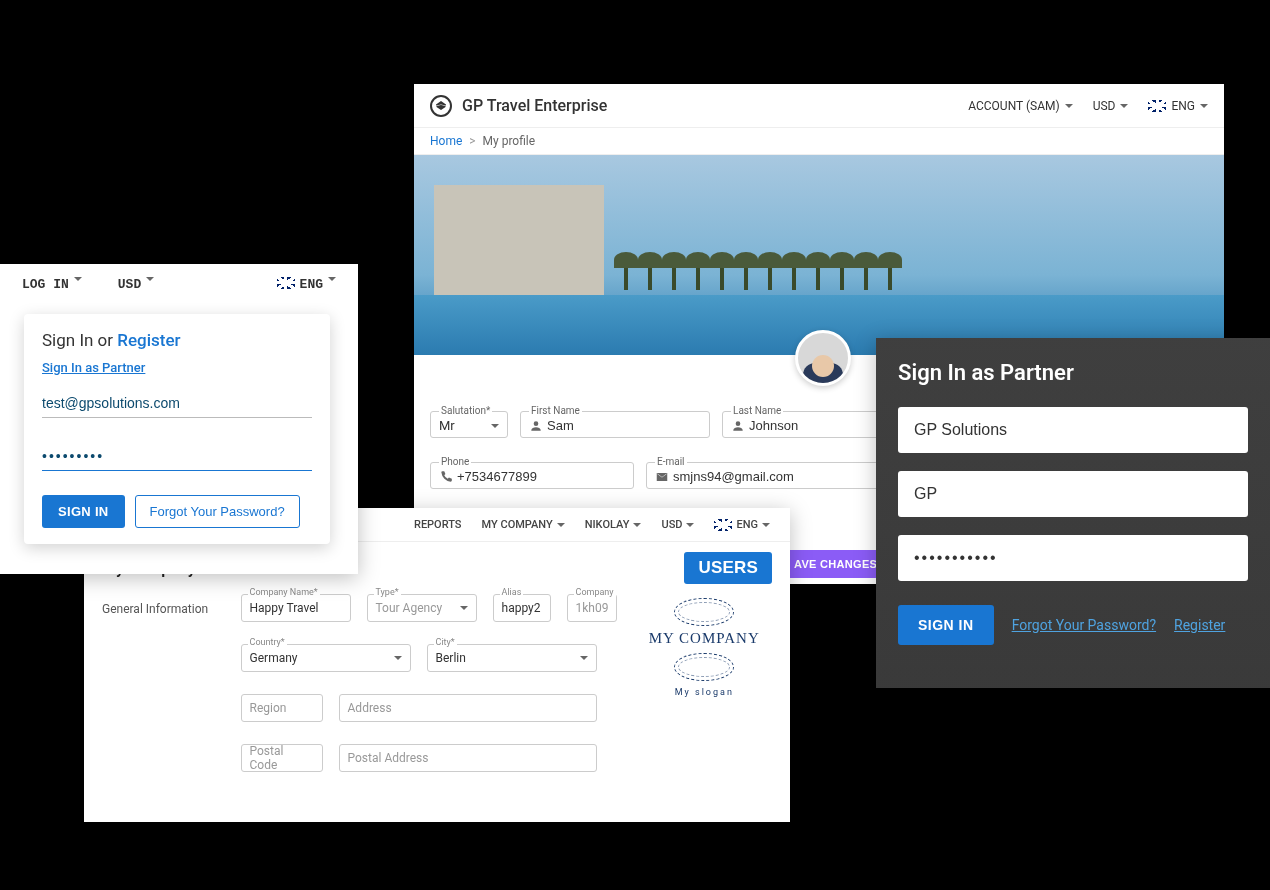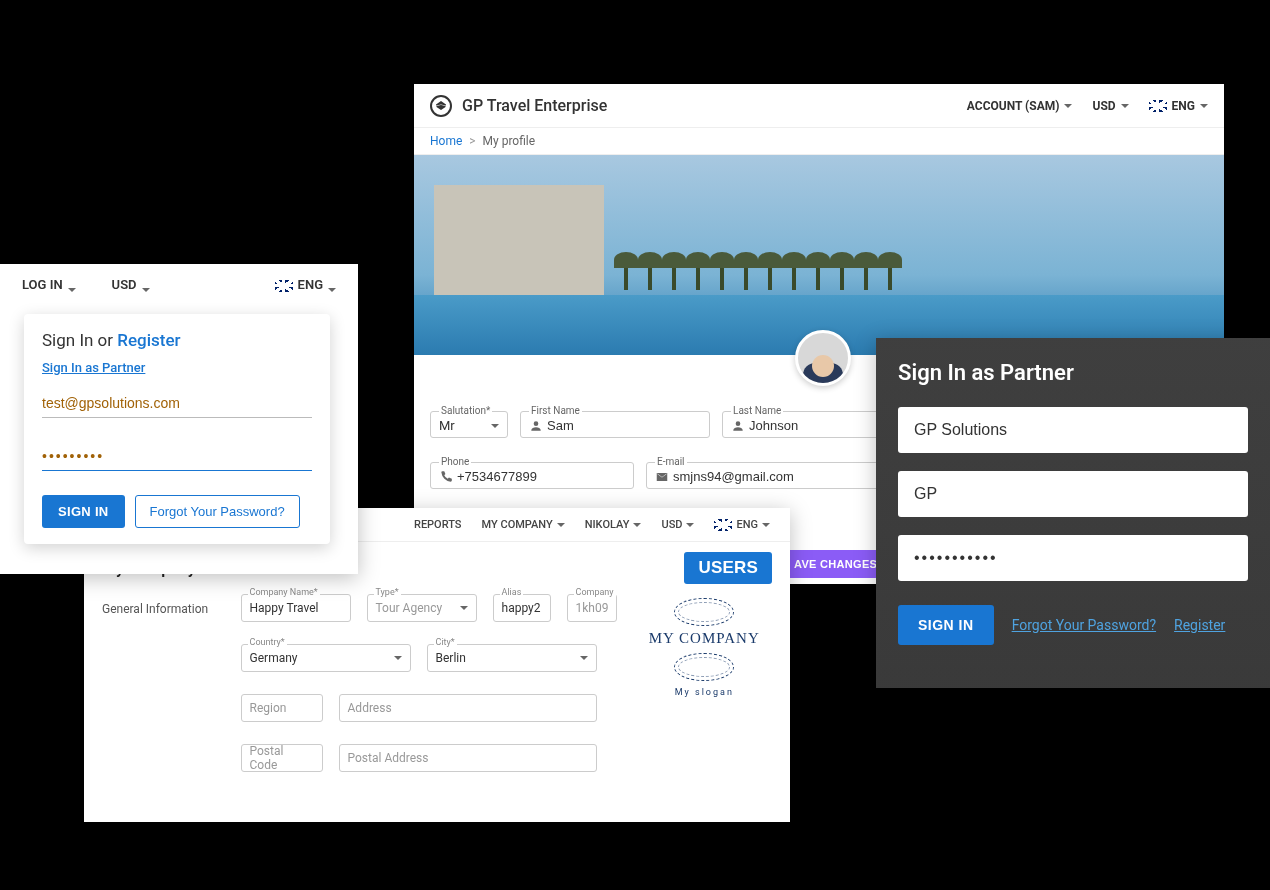--- a/index.html
+++ b/index.html
@@ -4,21 +4,21 @@
 <style>
   * { box-sizing: border-box; margin: 0; padding: 0; }
   body { font-family: -apple-system, BlinkMacSystemFont, 'Segoe UI', Roboto, sans-serif; background: #000; width: 1270px; height: 890px; position: relative; overflow: hidden; }
 
   
   .panel-profile { position: absolute; left: 414px; top: 84px; width: 810px; height: 500px; background: #fff; box-shadow: 0 4px 20px rgba(0,0,0,.25); }
   .pa-header { display: flex; align-items: center; height: 44px; padding: 0 16px; border-bottom: 1px solid #eee; }
   .pa-logo { width: 22px; height: 22px; border: 2px solid #333; border-radius: 50%; display: flex; align-items: center; justify-content: center; margin-right: 10px; }
   .pa-logo svg { width: 12px; height: 12px; }
   .pa-title { font-size: 16px; font-weight: 500; color: #333; }
-  .pa-header-right { margin-left: auto; display: flex; gap: 20px; align-items: flex-end; font-size: 12px; color: #333; font-weight: 700; }
+  .pa-header-right { margin-left: auto; display: flex; gap: 20px; align-items: flex-end; font-size: 12px; color: #333; font-weight: 400; }
   .pa-dd { display: flex; align-items: center; gap: 5px; cursor: pointer; }
   .chev { width: 0; height: 0; border-left: 4px solid transparent; border-right: 4px solid transparent; border-top: 4px solid #666; }
   .flag-uk { width: 18px; height: 12px; background: linear-gradient(#012169,#012169); position: relative; display: inline-block; }
   .flag-uk::before, .flag-uk::after { content:''; position:absolute; inset:0; }
   .flag-uk::before { background: linear-gradient(to bottom right, transparent 42%, #fff 42%, #fff 58%, transparent 58%), linear-gradient(to bottom left, transparent 42%, #fff 42%, #fff 58%, transparent 58%); }
   .flag-uk::after { background: linear-gradient(#fff,#fff) center/100% 3px no-repeat, linear-gradient(#fff,#fff) center/3px 100% no-repeat, linear-gradient(#C8102E,#C8102E) center/100% 2px no-repeat, linear-gradient(#C8102E,#C8102E) center/2px 100% no-repeat; }
   .pa-bc { padding: 6px 16px; font-size: 12px; border-bottom: 1px solid #eee; }
   .pa-bc a { color: #1976d2; text-decoration: none; }
   .pa-bc .sep { color: #999; margin: 0 4px; }
   .pa-bc .cur { color: #666; }
@@ -57,27 +57,27 @@
   .cfld.ph { color:#999; }
   .pb-logo { width:160px; text-align:center; padding-top:4px; }
   .pb-logo .ring { width:60px; height:28px; margin:0 auto 4px; border:1px dashed #1a3a6a; border-radius:50%; position:relative; }
   .pb-logo .ring::before { content:''; position:absolute; inset:3px; border:1px dashed #1a3a6a; border-radius:50%; opacity:.5; }
   .pb-logo .t1 { font-size:15px; font-weight:500; color:#1a3a6a; letter-spacing:1px; font-family:Georgia,serif; }
   .pb-logo .t2 { font-size:9px; color:#1a3a6a; letter-spacing:2px; margin-top:6px; }
 
   
   .panel-signin { position:absolute; left:0; top:264px; width:358px; height:310px; background:#fff; box-shadow: 0 4px 20px rgba(0,0,0,.25); }
   .pc-nav { height:40px; display:flex; align-items:center; padding:0 22px; gap:36px; font-size:13px; color:#333; font-weight:600; }
-  .pc-nav .item { display:flex; align-items:flex-end; gap:5px; cursor:pointer; }
+  .pc-nav .item { display:flex; align-items:flex-start; gap:5px; cursor:pointer;font-family:Liberation Mono, monospace; }
   .pc-nav .sp { flex:1; }
   .pc-pop { position:absolute; left:24px; top:50px; width:306px; background:#fff; border-radius:4px; box-shadow:0 4px 16px rgba(0,0,0,.18); padding:16px 18px; }
   .pc-h { font-size:17px; color:#333; margin-bottom:10px; }
   .pc-h .reg { color:#1976d2; font-weight:500; }
   .pc-partner { color:#1976d2; font-size:13px; font-weight:500; display:block; margin-bottom:14px; }
-  .pc-in { border:0; border-bottom:1px solid #bbb; width:100%; font-size:14px; padding:6px 0; outline:0; margin-bottom:24px; color:#a16207; }
+  .pc-in { border:0; border-bottom:1px solid #bbb; width:100%; font-size:14px; padding:6px 0; outline:0; margin-bottom:24px; color:#0c4a6e; }
   .pc-in.pw { letter-spacing:2px; border-bottom-color:#1976d2; }
   .pc-row { display:flex; gap:10px; }
   .pc-btn { background:#1976d2; color:#fff; border:0; font-size:13px; font-weight:600; padding:9px 16px; border-radius:3px; letter-spacing:.3px; }
   .pc-link { border:1px solid #1976d2; color:#1976d2; background:#fff; font-size:13px; font-weight:500; padding:8px 14px; border-radius:3px; }
   .pc-under { position:absolute; bottom:0; left:0; right:0; height:60px; background:linear-gradient(#3a8bc0,#2b7bb0); z-index:-1; }
   .pc-under .chip { position:absolute; left:140px; top:14px; width:120px; height:32px; background:#1976d2; border-radius:3px; }
   .pc-under .txt { position:absolute; left:10px; top:18px; color:#fff; font-size:12px; }
   .pc-under .txt2 { position:absolute; left:0; top:-30px; color:#222; font-size:12px; background:#fff; padding:6px 10px; }
 
   

